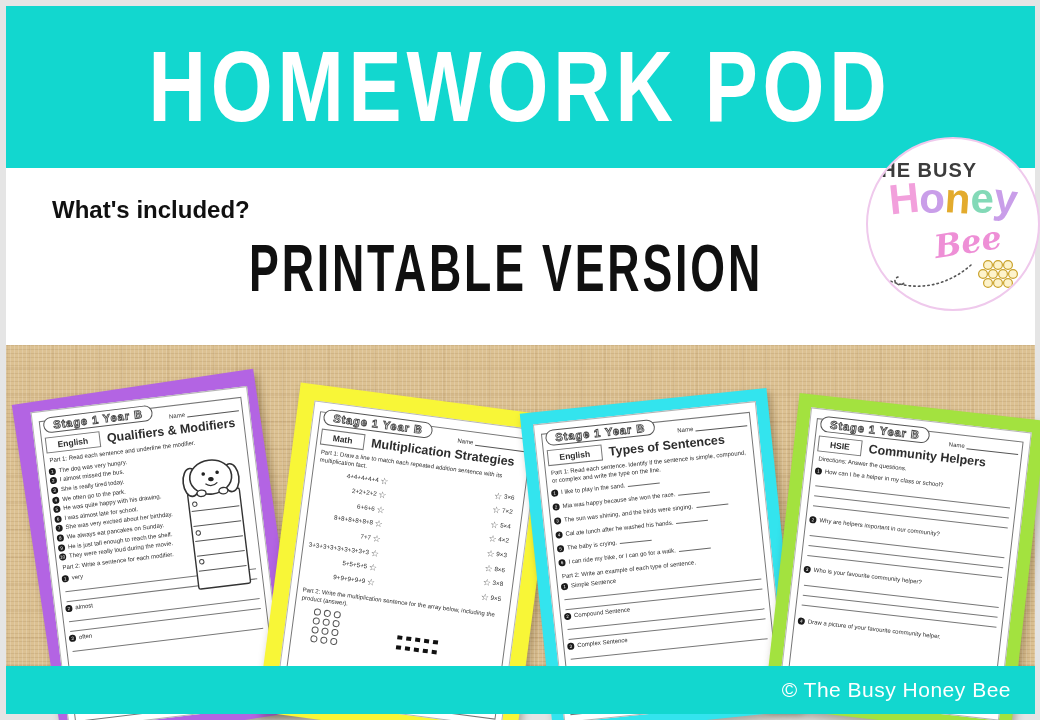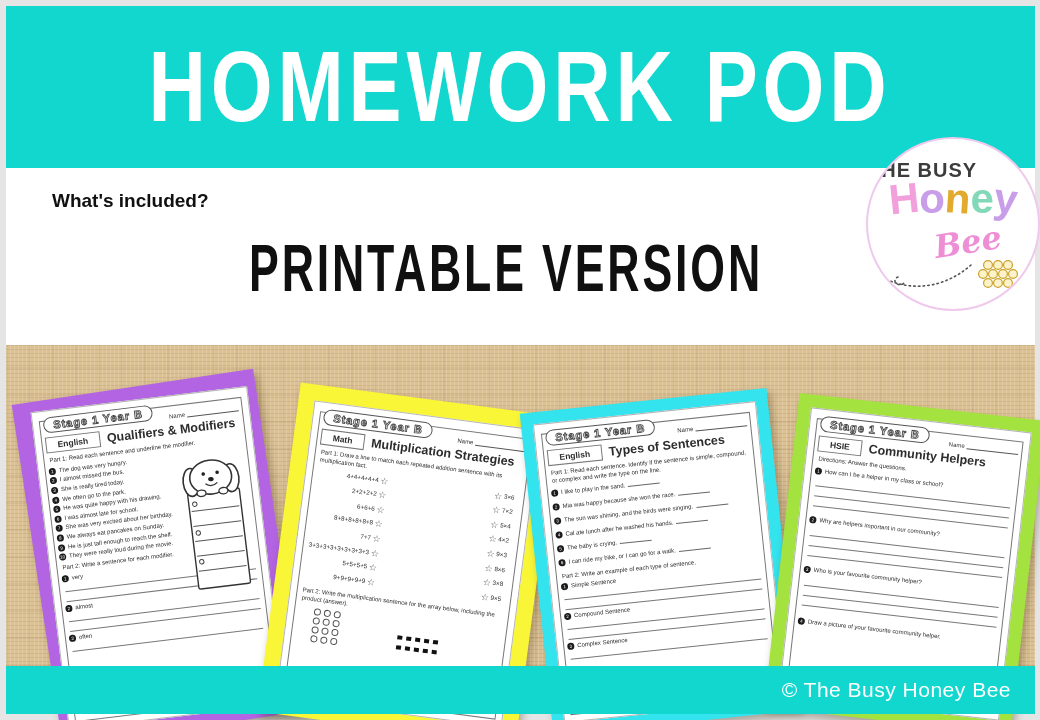--- a/index.html
+++ b/index.html
@@ -5,21 +5,21 @@
   html,body{margin:0;padding:0;background:#222;}
   .frame{position:relative;width:1040px;height:720px;background:#e5e5e5;overflow:hidden;
          font-family:"Liberation Sans",sans-serif;}
   
   .banner{position:absolute;left:6px;top:6px;width:1029px;height:162px;background:#12d7cf;
           display:flex;align-items:center;justify-content:center;}
   .banner-title{color:#ffffff;font-size:82px;font-weight:800;letter-spacing:5px;
                 transform:scale(0.97,1.22);white-space:nowrap;}
   
   .mid{position:absolute;left:6px;top:168px;width:1029px;height:177px;background:#ffffff;}
-  .whats{position:absolute;left:46px;top:22px;font-size:19px;font-weight:800;color:#101010;}
+  .whats{position:absolute;left:46px;top:28px;font-size:24px;font-weight:800;color:#101010;}
   .printable{position:absolute;left:0;width:1000px;top:72px;text-align:center;font-size:47px;
              font-weight:700;letter-spacing:3px;color:#101010;transform:scale(0.95,1.4);}
   
   .logo{position:absolute;left:866px;top:137px;width:170px;height:170px;border-radius:50%;
         background:#ffffff;border:2px solid #efc9ec;z-index:6;overflow:hidden;}
   .logo-top{margin-top:20px;text-align:left;font-size:20px;font-weight:800;color:#3c3c3c;
             letter-spacing:1px;}
   .logo-honey{text-align:center;margin-top:-4px;font-weight:800;font-size:42px;line-height:1;}
   .hl{display:inline-block;}
   .h0{color:#f2a0dc;transform:rotate(-6deg);}

